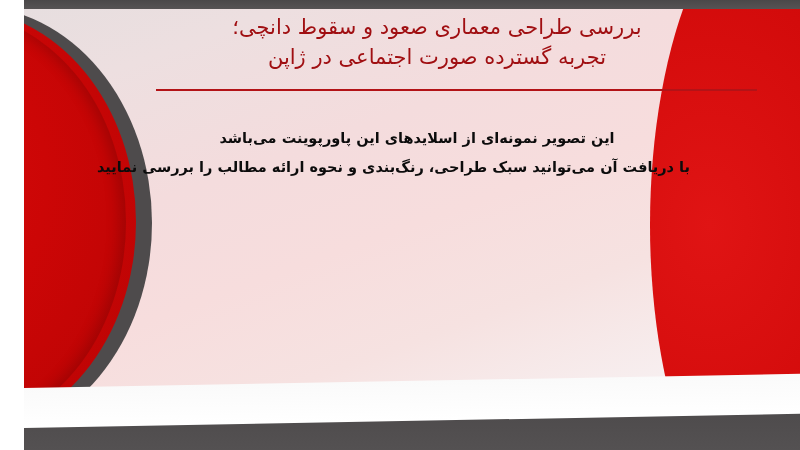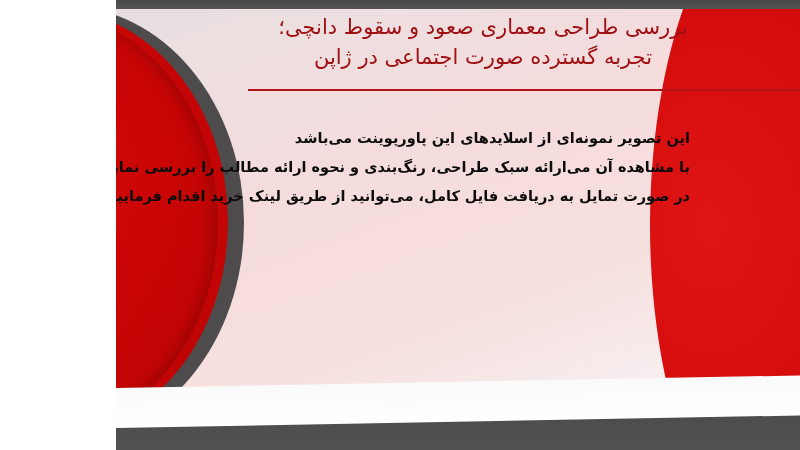--- a/index.html
+++ b/index.html
@@ -3,21 +3,21 @@
 <meta charset="utf-8">
 <style>
   html, body {
     margin: 0;
     padding: 0;
     background: #ffffff;
   }
 
   #slide {
     position: relative;
-    width: 684px;
+    width: 776px;
     height: 450px;
     overflow: hidden;
     background: #f2ecec;
     font-family: "DejaVu Sans", "Liberation Sans", sans-serif;
   }
 
   
   .bg-base {
     position: absolute;
     inset: 0;
@@ -181,21 +181,21 @@
     left: 120px;
     text-align: left;
     direction: rtl;
   }
   .body-line {
     color: #0c0c0c;
     font-size: 14.5px;
     line-height: 29px;
     font-weight: 700;
     white-space: nowrap;
-    text-align: right;
+    text-align: center;
     direction: rtl;
   }
 </style>
 </head>
 <body>
 
 <div id="slide">
 
   <div class="bg-base"></div>
 
@@ -222,19 +222,18 @@
   <div class="content">
 
     <div class="title-block">
       <div class="title-line">بررسی طراحی معماری صعود و سقوط دانچی؛</div>
       <div class="title-line">تجربه گسترده صورت اجتماعی در ژاپن</div>
       <div class="title-rule"></div>
     </div>
 
     <div class="body-block">
       <div class="body-line">این تصویر نمونه‌ای از اسلایدهای این پاورپوینت می‌باشد</div>
-      <div class="body-line">با مشاهده آن می‌ارائه سبک طراحی، رنگ‌بندی و نحوه ارائه مطالب را بررسی نمایید</div>
-      <div class="body-line">در صورت تمایل به دریافت فایل کامل، می‌توانید از طریق لینک خرید اقدام فرمایید</div>
+      <div class="body-line">با دریافت آن می‌توانید سبک طراحی، رنگ‌بندی و نحوه ارائه مطالب را بررسی نمایید</div>
     </div>
 
   </div>
 
 </div>
 
 </body></html>

